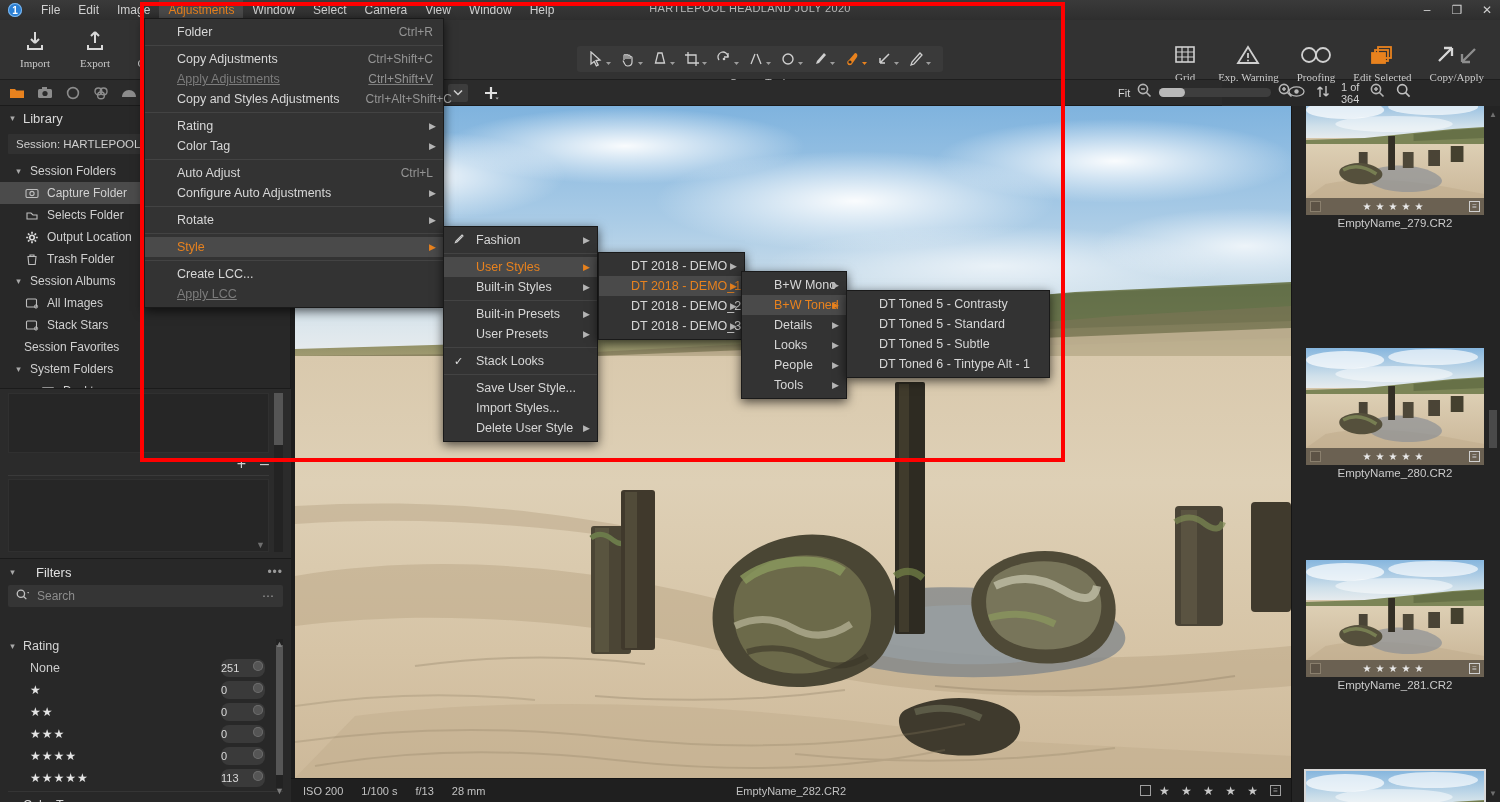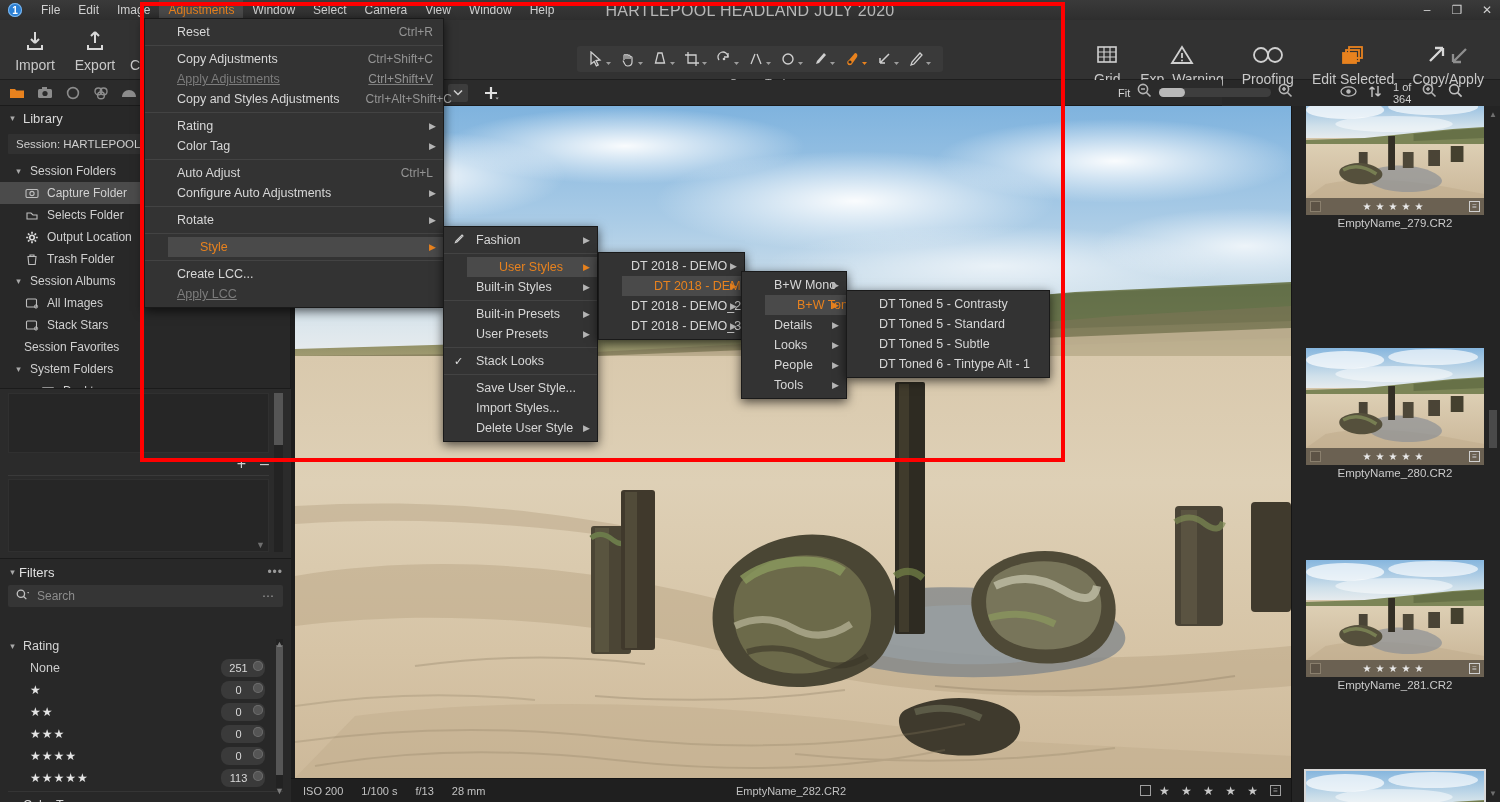--- a/index.html
+++ b/index.html
@@ -26,34 +26,34 @@
     margin-left:8px; box-shadow: inset 0 0 0 1px #7fb7ea;
   }
   .menubar { display:flex; align-items:center; height:20px; margin-left:10px; }
   .menubar .mi {
     font-size:12px; color:#cfcfcf; padding:2px 9px; height:20px;
     display:flex;align-items:center; white-space:nowrap;
   }
   .menubar .mi.active { color:#e8821e; background:#4a4a4a; }
   .wintitle {
     position:absolute; left:0; right:0; top:2px; text-align:center;
-    font-size:16px; color:#b6b6b6; letter-spacing:.3px; pointer-events:none;
+    font-size:11px; color:#b6b6b6; letter-spacing:.3px; pointer-events:none;
   }
   .winbtns { position:absolute; right:6px; top:0; height:20px; display:flex; align-items:center; gap:16px; }
   .winbtns span { font-size:12px; color:#d0d0d0; width:14px; text-align:center; }
 
   
   .toolbar {
     position:absolute; left:0; top:20px; width:1500px; height:60px;
     background:#323232; border-bottom:1px solid #1e1e1e;
   }
   .tb-left { position:absolute; left:6px; top:4px; display:flex; gap:2px; }
   .tb-item { width:58px; display:flex; flex-direction:column; align-items:center; gap:3px; padding-top:4px; }
   .tb-item .gl { height:26px; display:flex; align-items:center; justify-content:center; }
-  .tb-item .lb { font-size:14px; color:#c9c9c9; white-space:nowrap; }
+  .tb-item .lb { font-size:11px; color:#c9c9c9; white-space:nowrap;font-family:Liberation Serif, serif; }
 
   .cursor-tools {
     position:absolute; left:570px; top:26px; width:380px;
     display:flex; flex-direction:column; align-items:center;
   }
   .ct-strip {
     background:#3a3a3a; border-radius:3px; height:26px; display:flex; align-items:center;
     padding:0 8px; gap:2px;
   }
   .ct-btn { display:flex; align-items:flex-end; padding:0 3px; }
@@ -72,21 +72,21 @@
   .bar2-left { position:absolute; left:4px; display:flex; align-items:center; gap:2px; }
 
   .bar2-mid { position:absolute; left:448px; display:flex; align-items:center; }
   .chev { width:20px; height:18px; background:#3d3d3d; border-radius:2px; display:flex;align-items:center;justify-content:center; }
 
   .bar2-zoom { position:absolute; left:1118px; display:flex; align-items:center; gap:7px; }
   .zoomlabel { font-size:11px; color:#d6d6d6; }
   .zslider { width:112px; height:9px; background:#3e3e3e; border-radius:5px; position:relative; }
   .zthumb { position:absolute; left:0; top:0; width:26px; height:9px; background:#b9b9b9; border-radius:5px; }
 
-  .bar2-right { position:absolute; left:1340px; display:flex; align-items:center; gap:11px; }
+  .bar2-right { position:absolute; left:1288px; display:flex; align-items:center; gap:11px; }
   .countlab { font-size:11px; color:#d0d0d0; }
 
   
   .leftpanel {
     position:absolute; left:0; top:106px; width:291px; height:696px;
     background:#282828; border-right:1px solid #1b1b1b;
   }
   .section-head {
     display:flex; align-items:center; height:24px; padding-left:8px; gap:6px;
     font-size:13px; color:#d8d8d8;
@@ -125,21 +125,21 @@
     display:flex; align-items:center; padding:0 8px; gap:7px;
   }
   .searchbox .ph { font-size:12px; color:#8d8d8d; flex:1; }
   .searchbox .rdots { font-size:12px; color:#9a9a9a; letter-spacing:1px; }
   .flist { position:absolute; left:0; right:0; top:76px; bottom:0; overflow:hidden; }
   .fgroup-head { display:flex; align-items:center; height:22px; padding-left:8px; gap:6px; font-size:12.5px; color:#d6d6d6; }
   .frow { display:flex; align-items:center; height:22px; padding:0 26px 0 30px; font-size:12.5px; color:#cdcdcd; }
   .frow .lab { flex:1; display:flex; align-items:center; gap:7px; }
   .pill {
     min-width:44px; height:18px; background:#3a3a3a; border-radius:8px; position:relative;
-    display:flex; align-items:center; justify-content:center;
+    display:flex; align-items:center; 
   }
   .pill .num { font-size:11px; color:#d9d9d9; margin-right:9px; }
   .pill .knob { position:absolute; right:2px; top:2px; width:10px; height:10px; border-radius:50%; background:#555; box-shadow: inset 0 0 0 1px #6b6b6b; }
   .stars { color:#e4e4e4; font-size:12px; letter-spacing:1px; }
   .fsep { height:1px; background:#353535; margin:2px 8px; }
   .fscroll { position:absolute; right:8px; top:80px; bottom:14px; width:7px; background:#222; }
   .fscroll i { position:absolute; left:0; top:6px; width:7px; height:130px; background:#565656; }
   .fcar { position:absolute; right:7px; font-size:9px; color:#7c7c7c; }
 
   
@@ -180,21 +180,21 @@
 
   
   .menu {
     position:absolute; background:#333333; border:1px solid #1a1a1a;
     box-shadow:0 3px 10px rgba(0,0,0,.65); z-index:40; padding:3px 0;
   }
   .mrow {
     display:flex; align-items:center; height:20px; padding:0 10px 0 32px;
     font-size:12.5px; color:#d7d7d7; position:relative; white-space:nowrap;
   }
-  .mrow.hl { background:#4a4a4a; color:#e8821e;margin-left:23px; }
+  .mrow.hl { background:#4a4a4a; color:#e8821e; }
   .mrow.dim { color:#7c7c7c;text-decoration:underline; }
   .mrow .acc { margin-left:auto; font-size:12px; color:#949494; padding-left:26px; }
   .mrow .arw { position:absolute; right:7px; font-size:9px; color:#b5b5b5; }
   .mrow.hl .arw { color:#e8821e; }
   .mrow .chk { position:absolute; left:10px; font-size:11px; color:#e0e0e0; }
   .msep { height:1px; background:#434343; margin:3px 0; }
   .mrow .licon { position:absolute; left:9px; font-size:11px; color:#cfcfcf; }
 
   
   .redrect {
@@ -617,21 +617,21 @@
         <span>–</span>
       </div>
       <div class="sp-line"></div>
       <div class="sp-body"></div>
       <div style="position:absolute;right:26px;bottom:8px;font-size:9px;color:#6f6f6f">▼</div>
     </div>
 
     <div class="filters">
       <div class="filters-head">
         <span class="caret">▾</span>
-        <span style="margin-left:2px">Filters</span>
+        <span style="margin-left:19px">Filters</span>
         <span class="dots">•••</span>
       </div>
       <div class="searchbox">
         <span><svg width="14" height="13" viewBox="0 0 16 13">
               <circle cx="5.6" cy="5.6" r="4.2" fill="none" stroke="#c2c2c2" stroke-width="1.5"></circle>
               <path d="M8.7 8.7l3.1 3.1" stroke="#c2c2c2" stroke-width="1.5"></path>
               <path d="M12.8 3.6l2.2 0-1.1 2z" fill="#c2c2c2"></path>
             </svg></span>
         <span class="ph">Search</span>
         <span class="rdots">⋯</span>
@@ -989,21 +989,21 @@
             <rect x="148" y="48" width="13" height="16" fill="#44402f"></rect>
             <path d="M36 70 C48 62 66 64 76 72 C84 80 68 88 52 86 C38 84 30 76 36 70 Z" fill="#55503c"></path>
             <path d="M38 72 q16 -8 34 4" stroke="#7f8a58" stroke-width="3.5" fill="none" opacity=".8"></path>
           </svg>
         </div>
       </div>
     </div>
 
   <div class="menu" style="left:144px; top:18px; width:300px;" id="menu-adjustments">
       <div class="mrow">
-        <span>Reset</span>
+        <span>Folder</span>
         <span class="acc">Ctrl+R</span>
       </div>
       <div class="msep"></div>
       <div class="mrow">
         <span>Copy Adjustments</span>
         <span class="acc">Ctrl+Shift+C</span>
       </div>
       <div class="mrow dim">
         <span>Apply Adjustments</span>
         <span class="acc">Ctrl+Shift+V</span>

